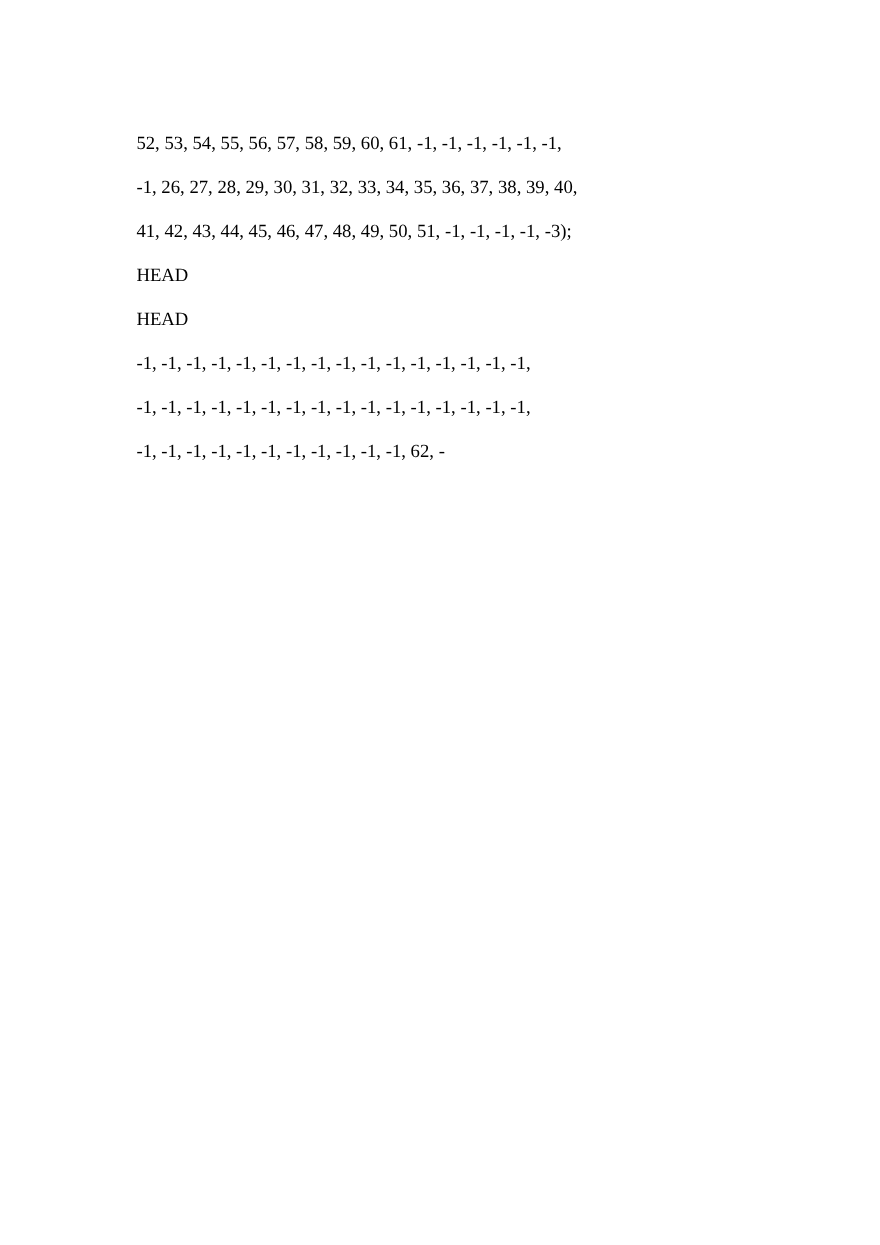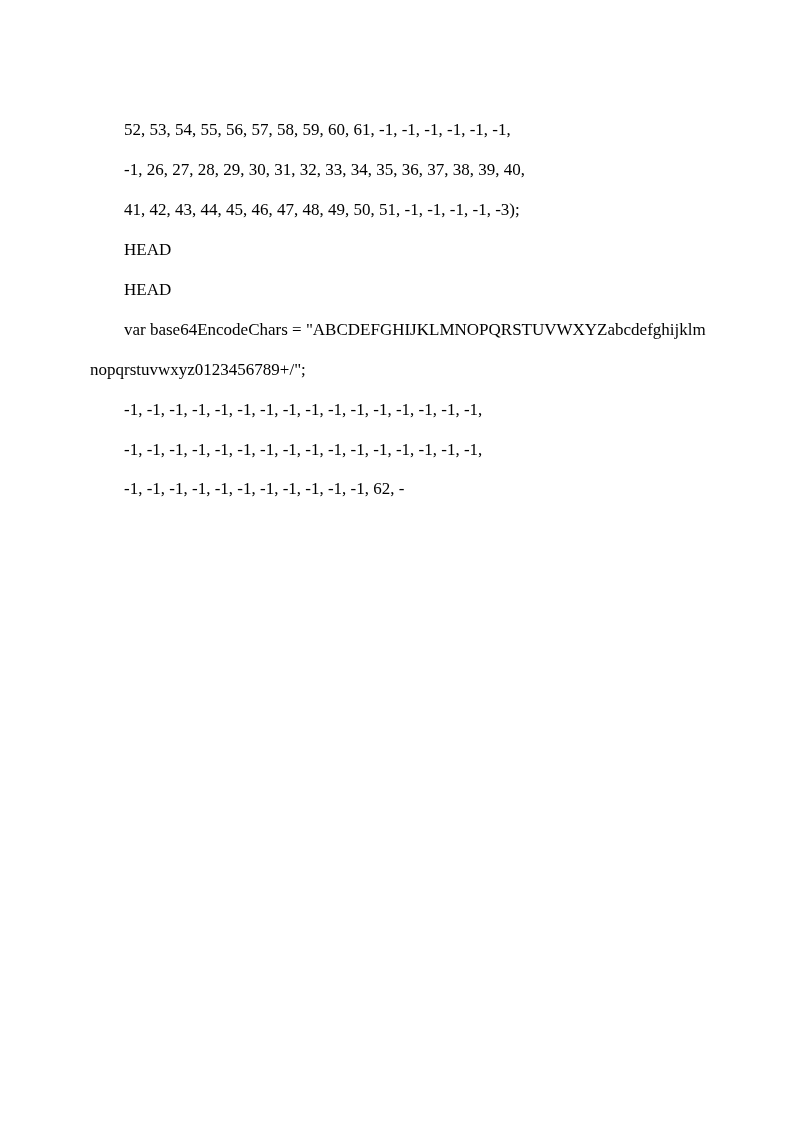--- a/index.html
+++ b/index.html
@@ -26,17 +26,16 @@
   </style>
 </head>
 <body>
 
 <div class="content">
   <div class="line">　　52, 53, 54, 55, 56, 57, 58, 59, 60, 61, -1, -1, -1, -1, -1, -1,</div>
   <div class="line">　　-1, 26, 27, 28, 29, 30, 31, 32, 33, 34, 35, 36, 37, 38, 39, 40,</div>
   <div class="line">　　41, 42, 43, 44, 45, 46, 47, 48, 49, 50, 51, -1, -1, -1, -1, -3);</div>
   <div class="line">　　HEAD</div>
   <div class="line">　　HEAD</div>
-  <div class="line">　　var base64EncodeChars = "ABCDEFGHIJKLMNOPQRSTUVWXYZabcdefghijklmnopqrstuvwxyz0123456789+/";</div>
   <div class="line">　　-1, -1, -1, -1, -1, -1, -1, -1, -1, -1, -1, -1, -1, -1, -1, -1,</div>
   <div class="line">　　-1, -1, -1, -1, -1, -1, -1, -1, -1, -1, -1, -1, -1, -1, -1, -1,</div>
   <div class="line">　　-1, -1, -1, -1, -1, -1, -1, -1, -1, -1, -1, 62, -</div>
 </div>
 
 </body></html>

